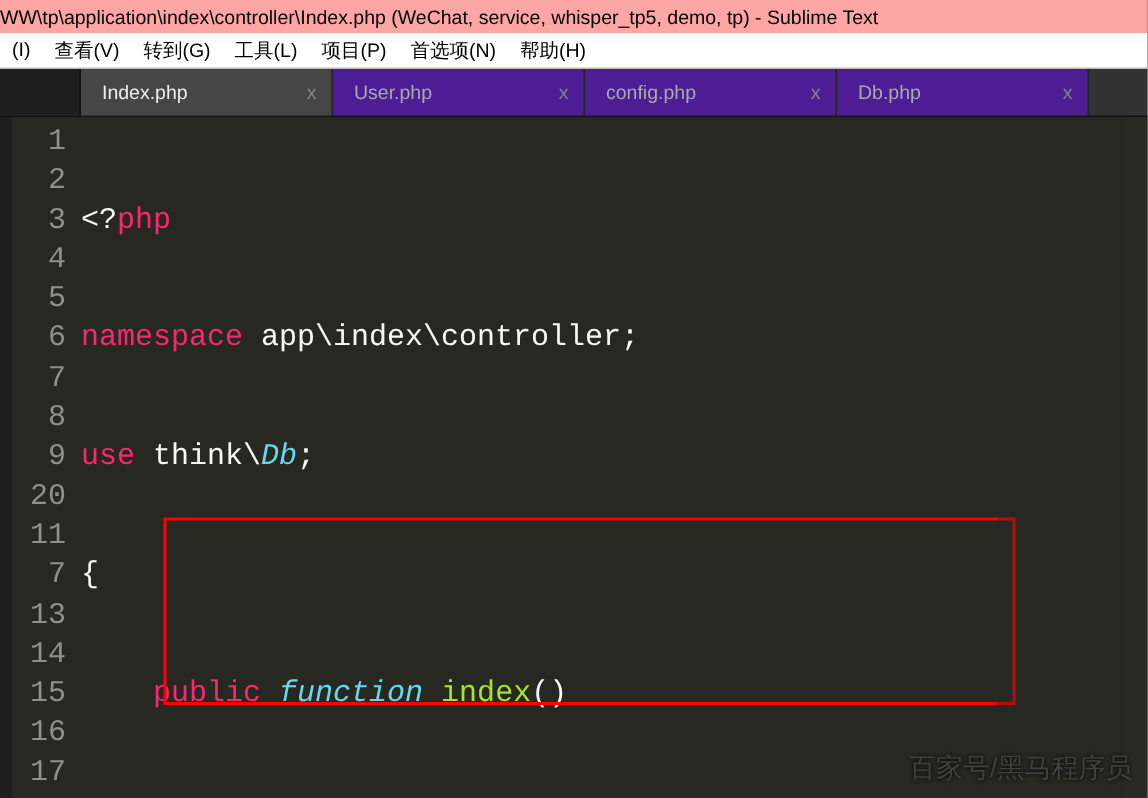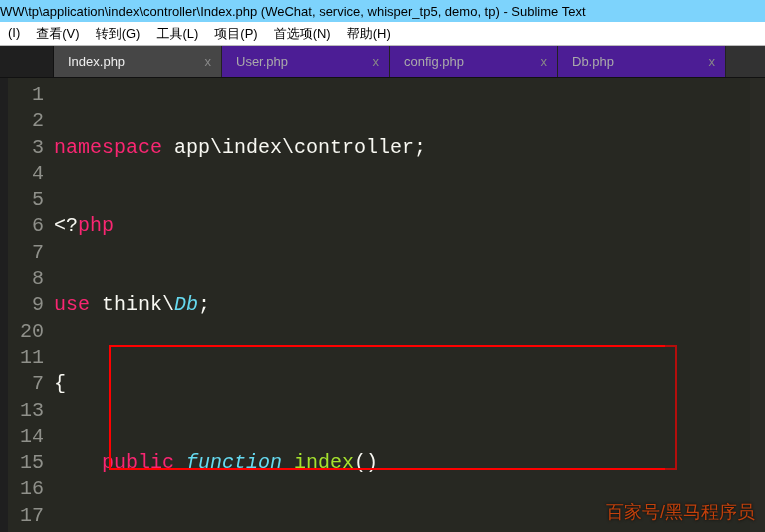--- a/index.html
+++ b/index.html
@@ -5,21 +5,21 @@
   * { margin: 0; padding: 0; box-sizing: border-box; }
   body {
     width: 765px;
     height: 532px;
     background: #ffffff;
     font-family: "Microsoft YaHei", Arial, sans-serif;
     overflow: hidden;
     position: relative;
   }
   .title-bar {
-    background: #7dd3fc;
+    background: #fca5a5;
     color: #000;
     padding: 4px 10px 2px 0;
     font-size: 13px;
     height: 22px;
   }
   .menu-bar {
     background: #ffffff;
     color: #000;
     padding: 3px 4px 3px 0;
     font-size: 13px;
@@ -116,21 +116,21 @@
     opacity: 0.35;
   }
   .scrollbar {
     width: 15px;
     background: #2a2a25;
   }
   .watermark {
     position: absolute;
     right: 10px;
     bottom: 8px;
-    color: #c2410c;
+    color: #404040;
     font-size: 18px;
     font-family: "Microsoft YaHei", sans-serif;
     text-shadow: 0 0 3px #000;
   }
 </style>
 </head>
 <body>
 
 <div class="title-bar">WW\tp\application\index\controller\Index.php (WeChat, service, whisper_tp5, demo, tp) - Sublime Text</div>
 
@@ -180,22 +180,22 @@
     <div>11</div>
     <div>7</div>
     <div>13</div>
     <div>14</div>
     <div>15</div>
     <div>16</div>
     <div>17</div>
   </div>
 
   <div class="code">
+    <div class="code-line"><span class="plain">&lt;?</span><span class="kw-pink">php</span></div>
     <div class="code-line"><span class="kw-pink">namespace</span><span class="plain"> app\index\controller</span><span class="plain">;</span></div>
-    <div class="code-line"><span class="plain">&lt;?</span><span class="kw-pink">php</span></div>
     <div class="code-line"><span class="kw-pink">use</span><span class="plain"> think\</span><span class="kw-blue">Db</span><span class="plain">;</span></div>
     <div class="code-line"><span class="plain">{</span></div>
     <div class="code-line"><span>    </span><span class="kw-pink">public</span><span> </span><span class="kw-blue">function</span><span> </span><span class="kw-func">index</span><span class="plain">()</span></div>
     
     
     
     
     
     
     

